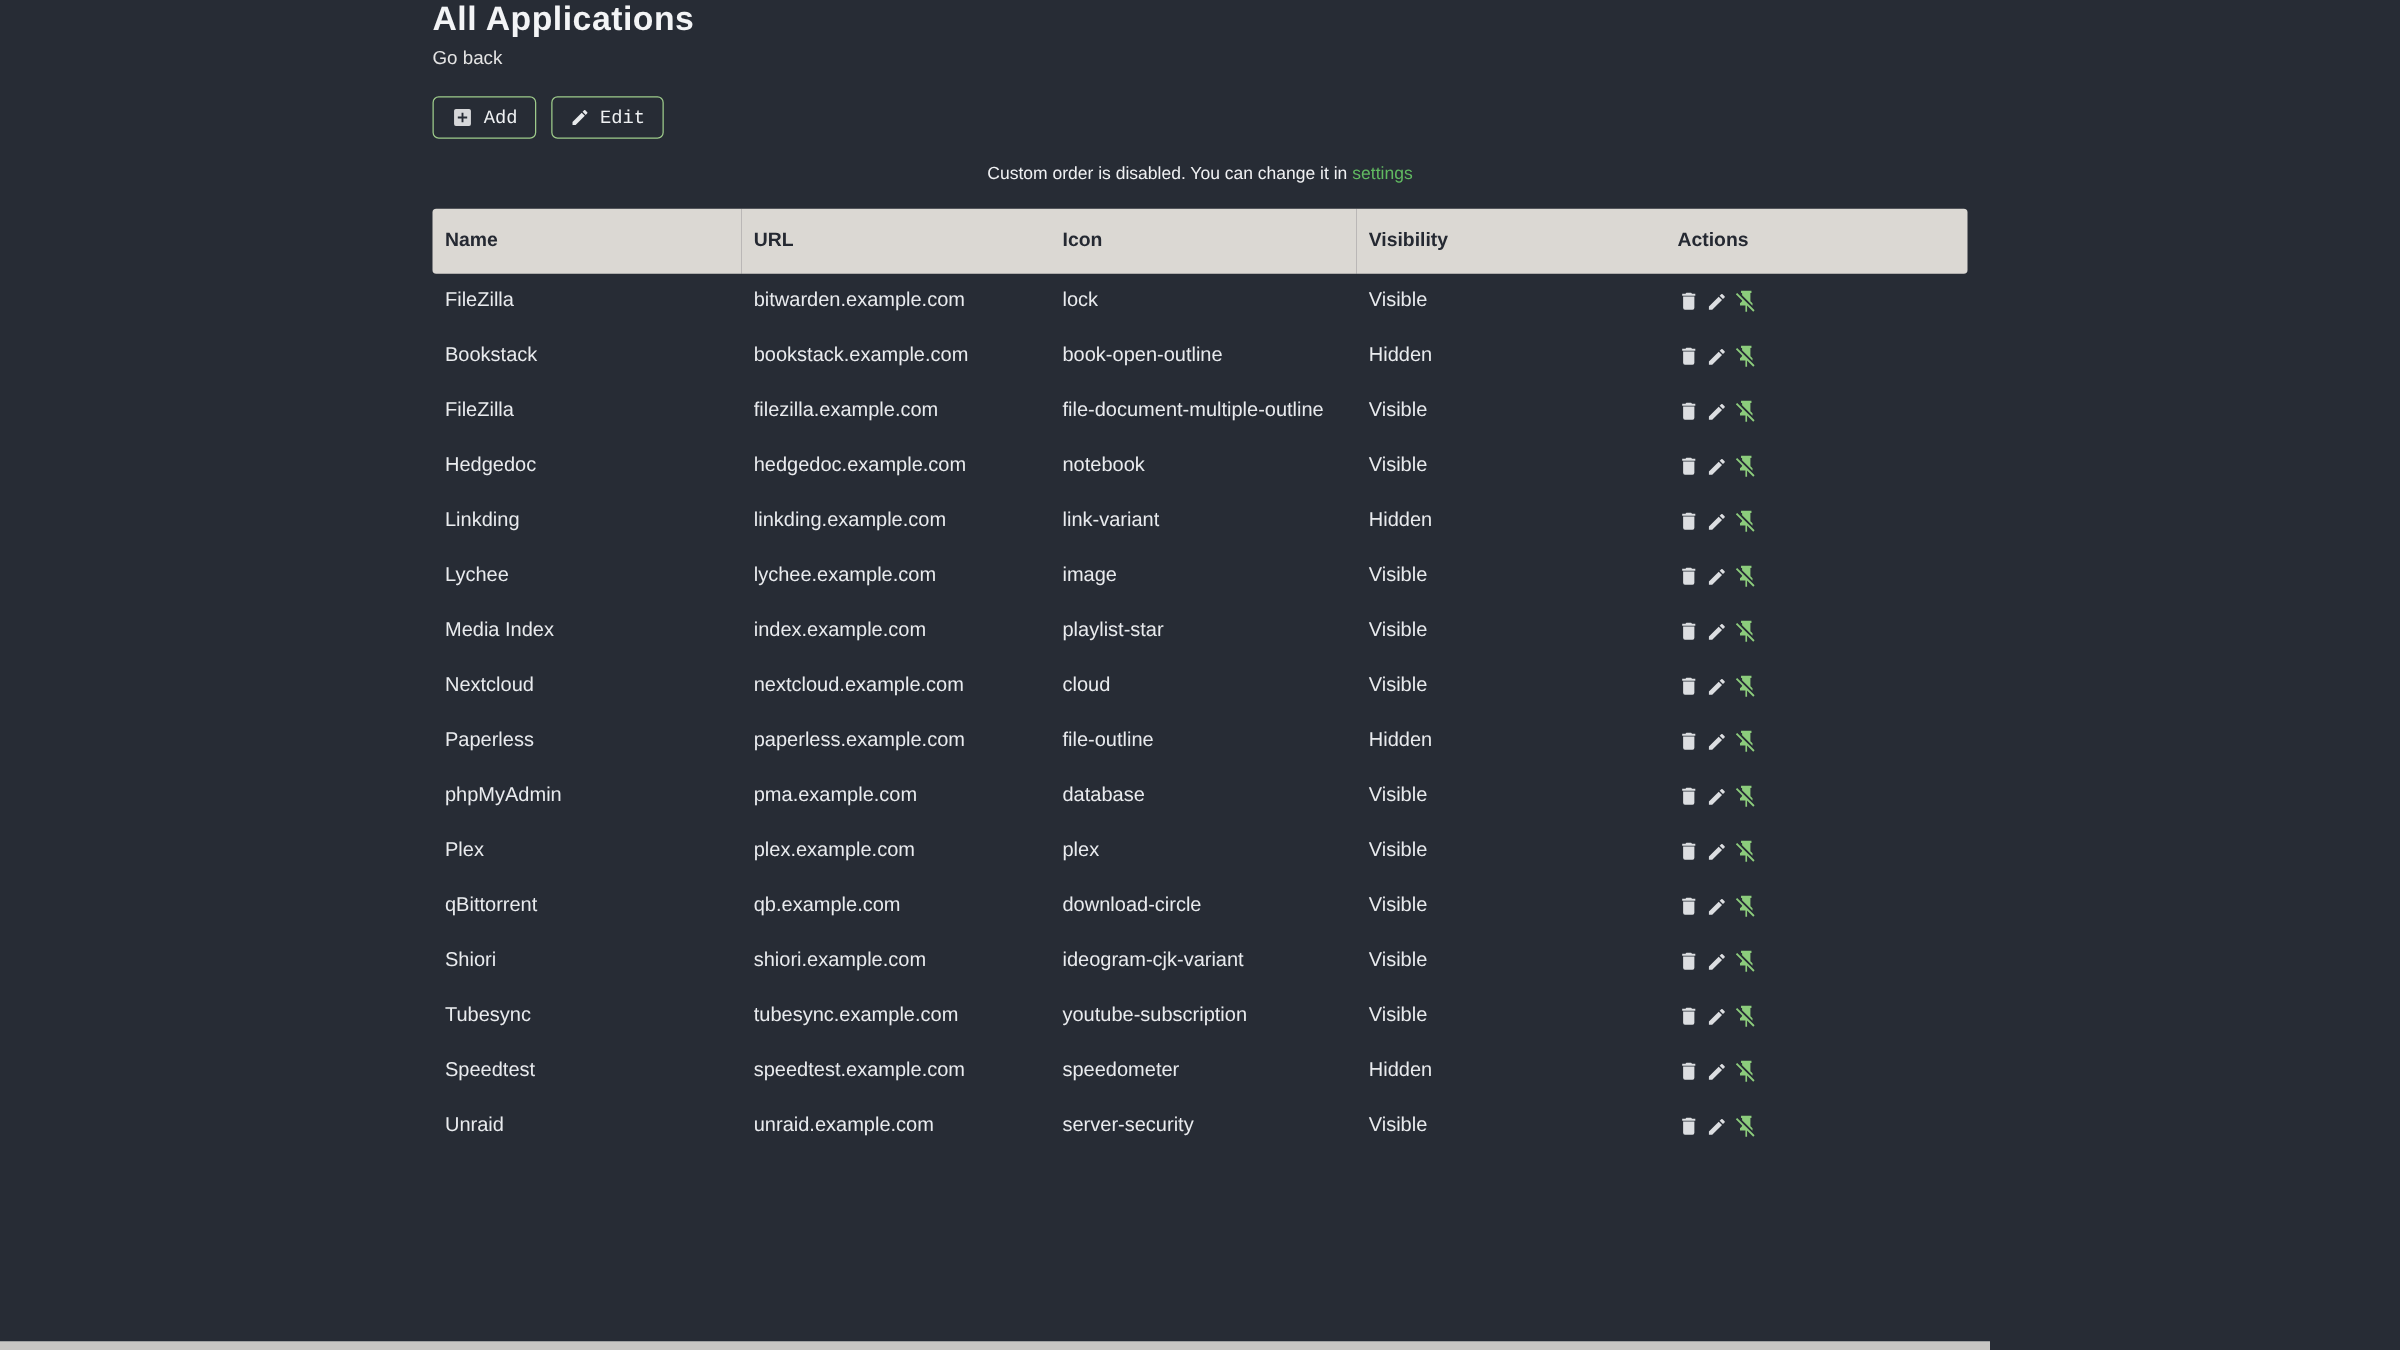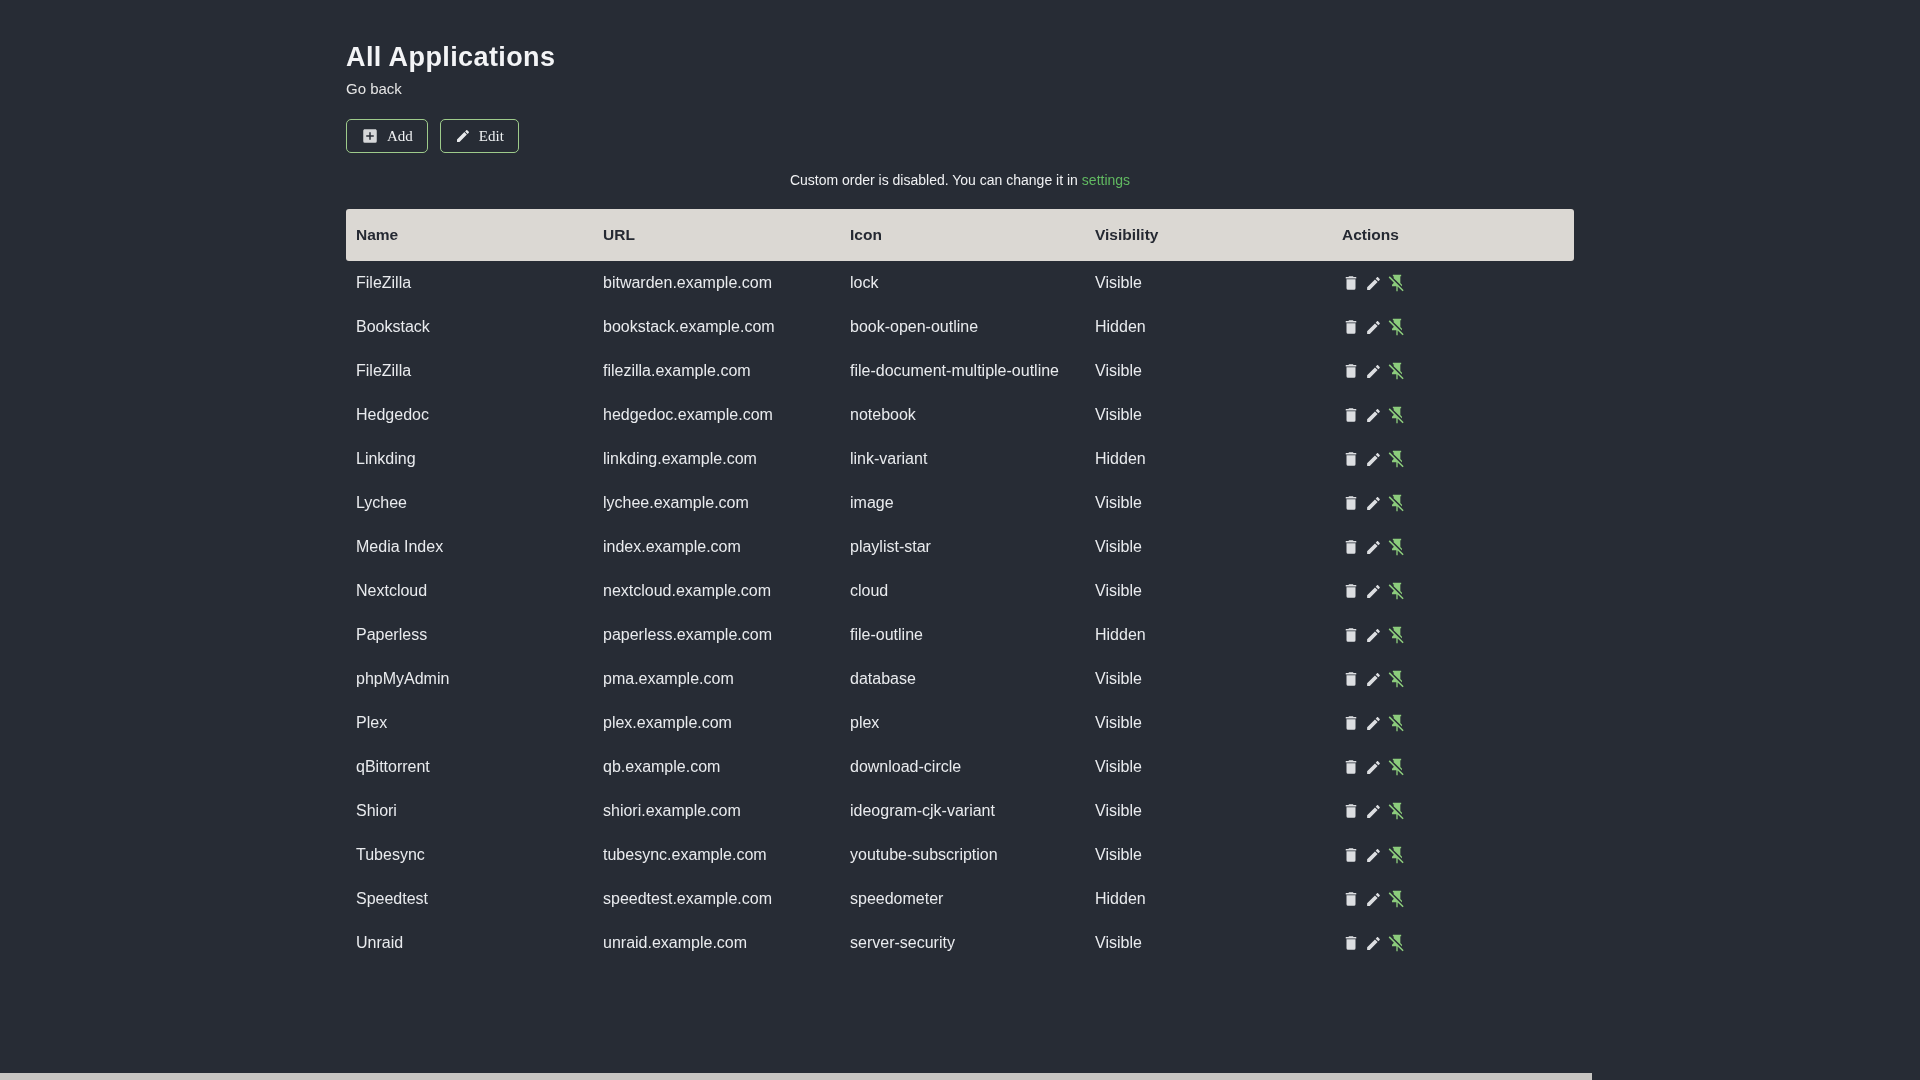--- a/index.html
+++ b/index.html
@@ -5,37 +5,37 @@
   * { box-sizing: border-box; }
   html, body { margin: 0; padding: 0; }
   body {
     width: 1920px; height: 1080px;
     background: #272c35;
     color: #eceef1;
     font-family: "Liberation Sans", sans-serif;
     overflow: hidden;
     position: relative;
   }
-  .container { width: 1228px; margin: 0 auto; padding-top: 42px; }
+  .container { width: 1228px; margin: 0 auto; }
 
   .page-title {
     font-size: 27px; font-weight: bold; color: #f3f4f6;
     margin: 0; letter-spacing: 0.4px;
   }
   .back-link {
     font-size: 15px; margin-top: 7px; width: max-content;
     cursor: pointer; color: #e5e5e5;
   }
 
   .toolbar { margin-top: 22px; display: flex; gap: 12px; }
   .btn {
     display: inline-flex; align-items: center; gap: 8px;
     background: transparent;
     border: 1px solid #9ecb8b; border-radius: 5px;
-    color: #eff1f3; font-size: 15px; font-family: Liberation Serif, serif;
+    color: #eff1f3; font-size: 15px; font-family: Liberation Mono, monospace;
     padding: 7px 14px; cursor: pointer; line-height: 1;
   }
   .btn svg { display: block; }
 
   .notice {
     margin-top: 19px; text-align: center; font-size: 14px; color: #f0f1f3;
   }
   .notice .green-link { color: #61b961; cursor: pointer; margin-left: 4px; }
 
   table.apps {

